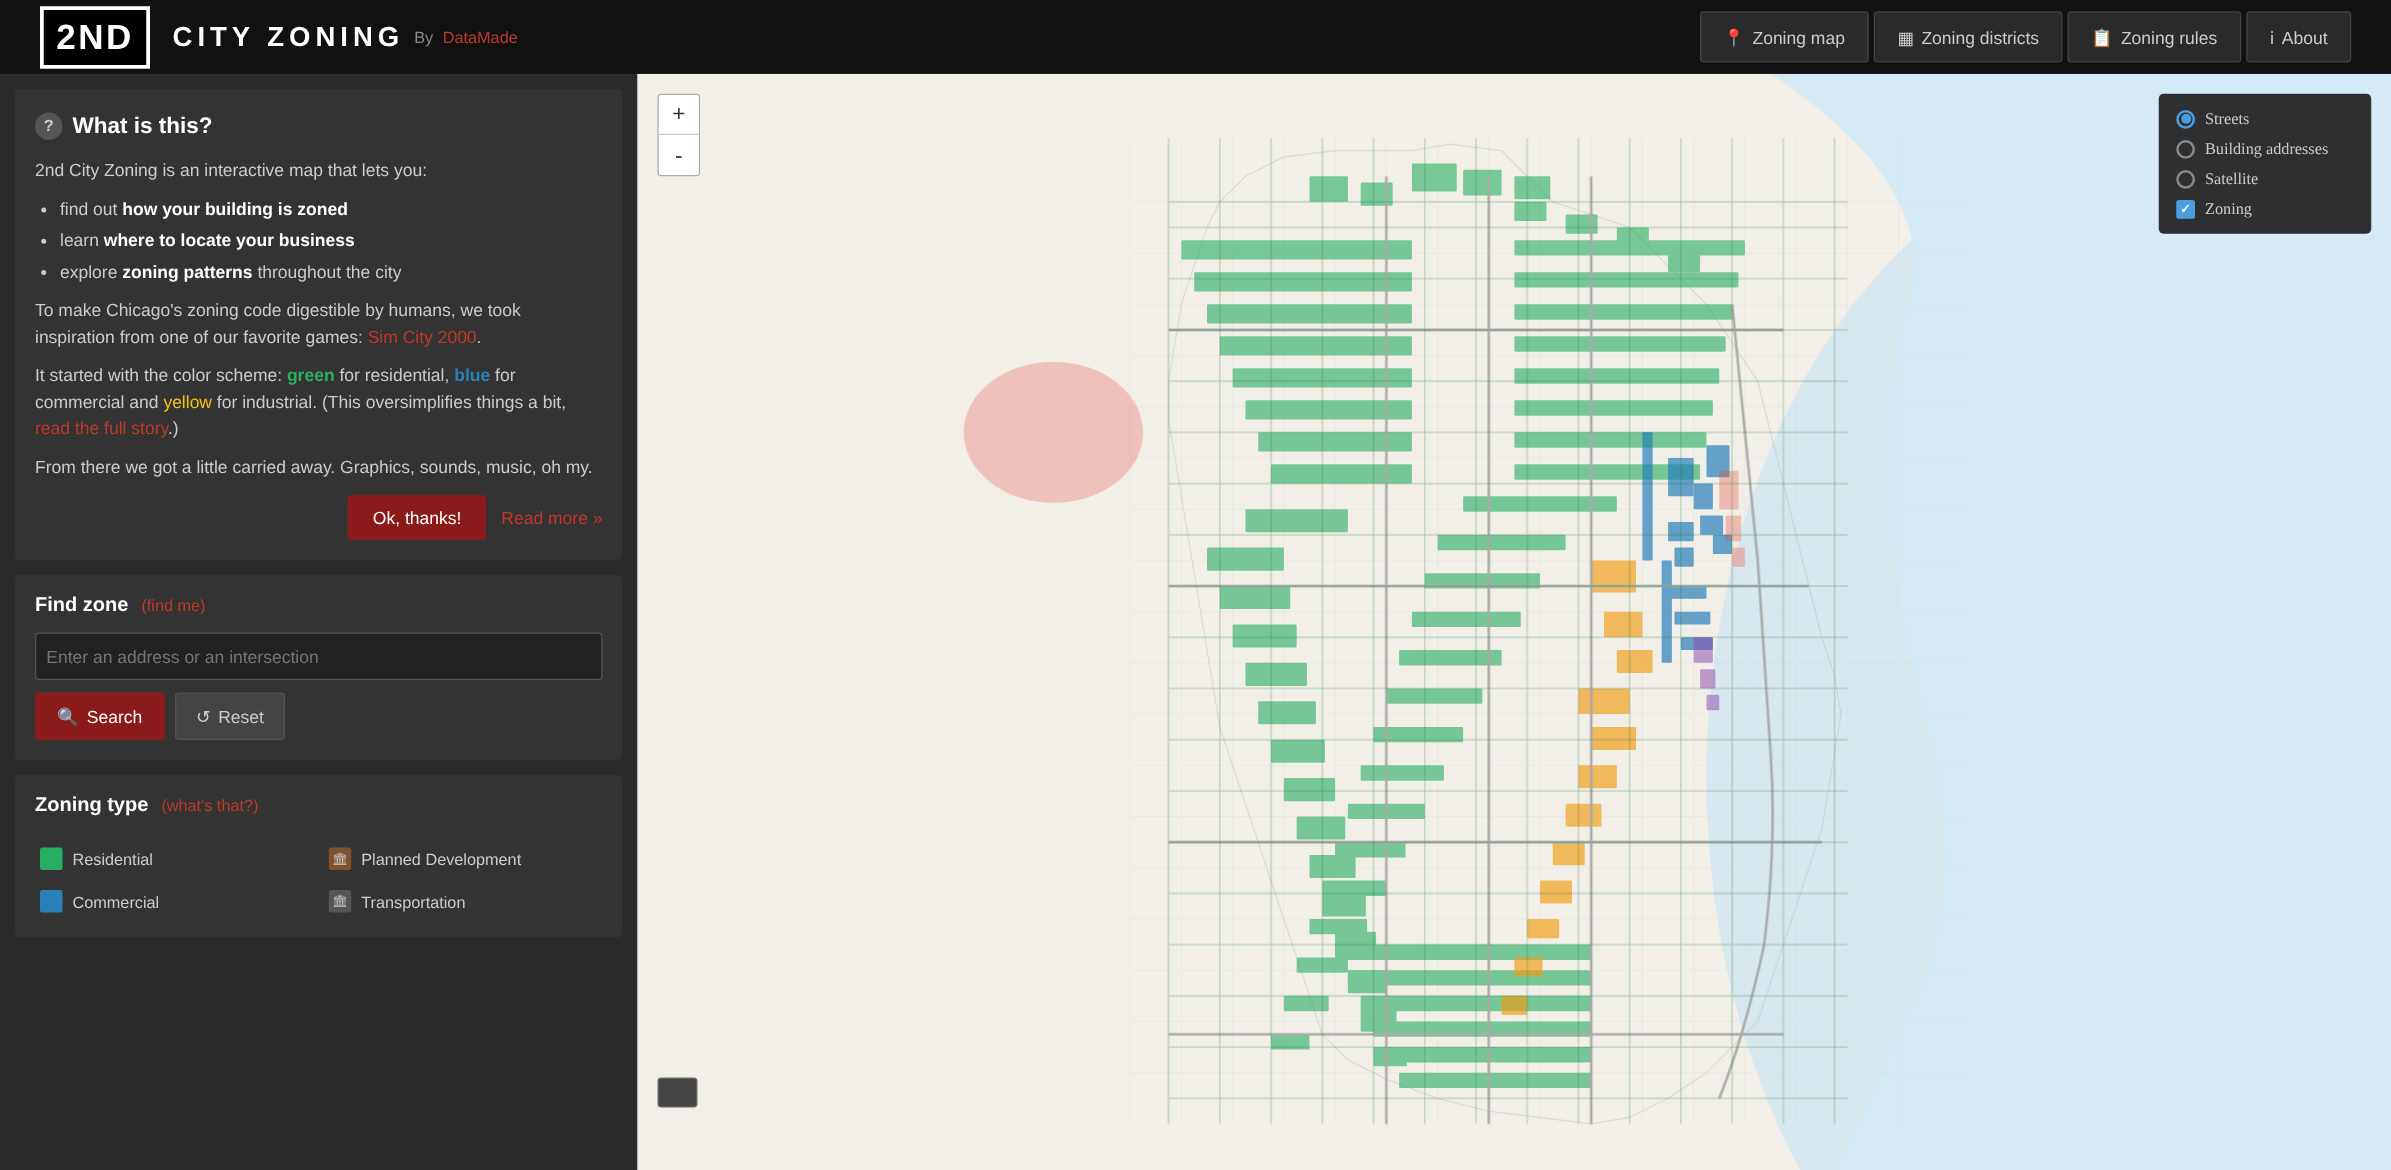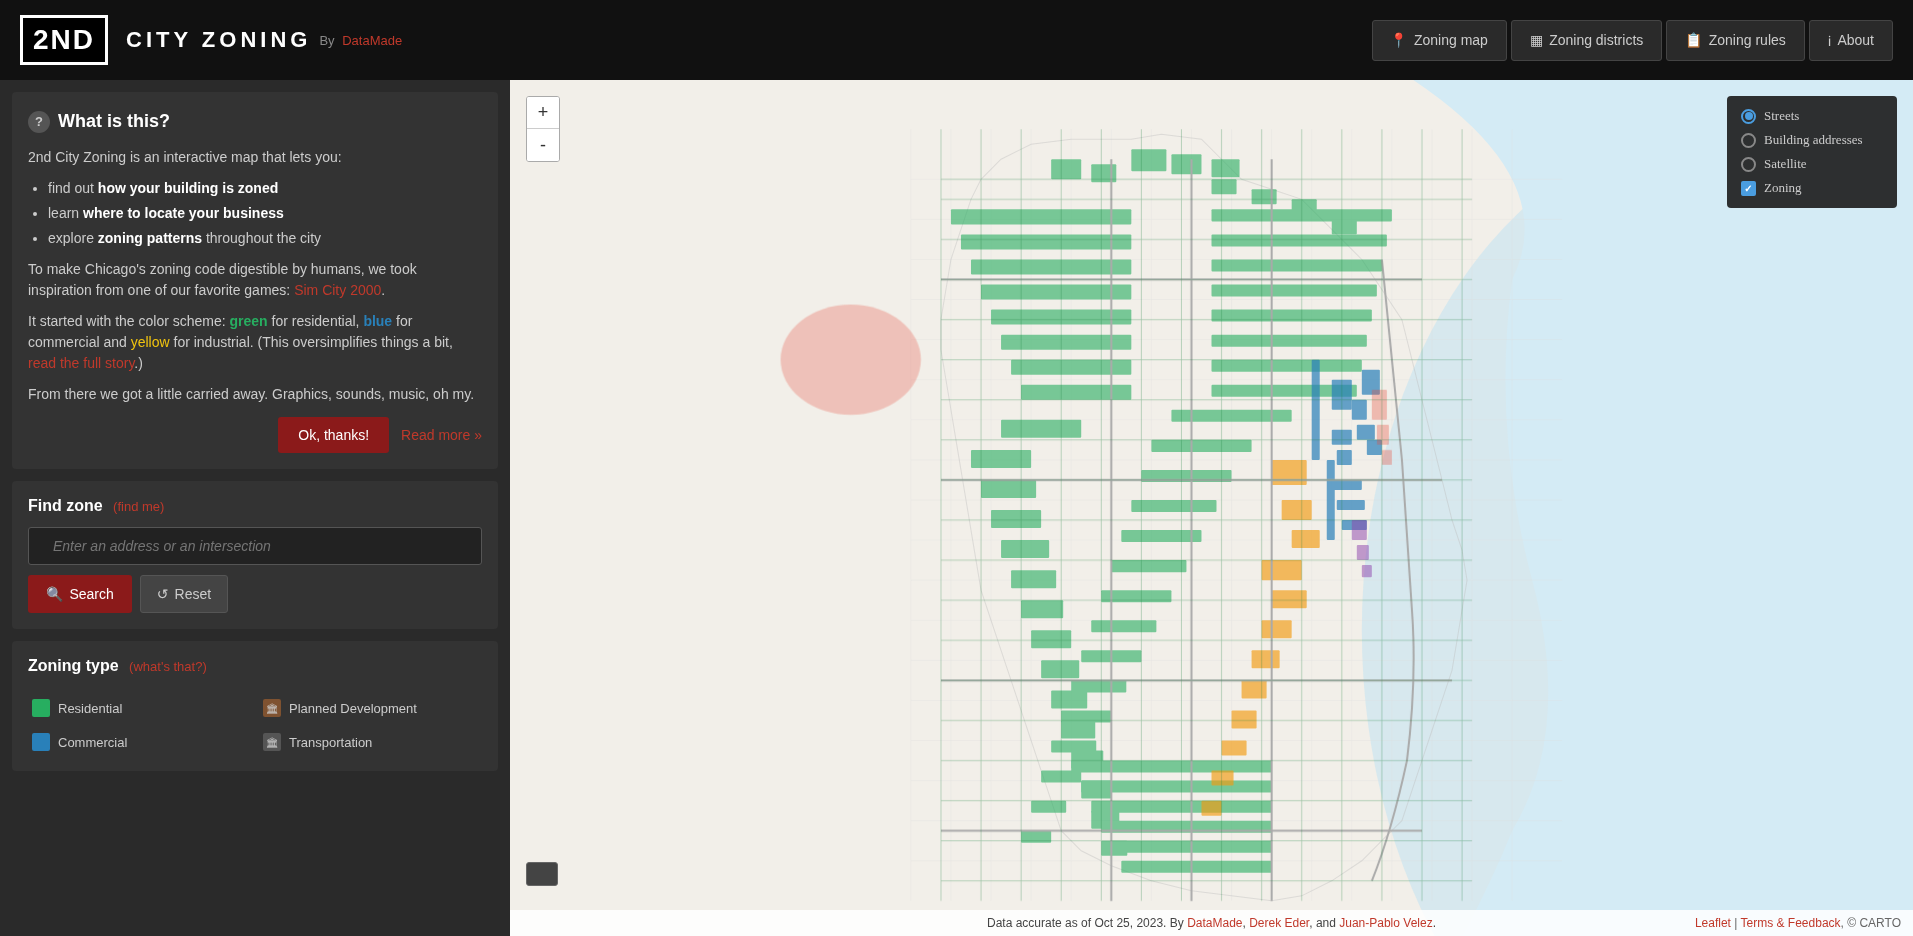--- a/index.html
+++ b/index.html
@@ -3,22 +3,22 @@
   <meta charset="utf-8">
   <style>
     * { box-sizing: border-box; margin: 0; padding: 0; }
     body { font-family: Arial, sans-serif; background: #1a1a1a; color: #ccc; height: 936px; overflow: hidden; display: flex; flex-direction: column; }
 
     
     .header {
       background: #111;
       display: flex;
       align-items: center;
-      padding: 0 20px;
-      height: 80px;
+      padding: 0 32px;
+      height: 59px;
       flex-shrink: 0;
     }
     .logo-box {
       background: #000;
       border: 3px solid #fff;
       padding: 6px 10px;
       margin-right: 10px;
     }
     .logo-2nd {
       font-size: 28px;
@@ -153,26 +153,25 @@
       color: #c0392b;
       font-size: 13px;
       font-weight: normal;
       margin-left: 6px;
     }
     .address-input {
       width: 100%;
       background: #222;
       border: 1px solid #555;
       color: #aaa;
-      padding: 10px 24px;
+      padding: 10px 8px;
       font-size: 14px;
       border-radius: 3px;
       margin-bottom: 10px;
       outline: none;
-      font-style: italic;
     }
     .search-reset-row {
       display: flex;
       gap: 8px;
     }
     .btn-search {
       background: #8b1a1a;
       color: #fff;
       border: none;
       padding: 10px 18px;
@@ -746,31 +745,16 @@
         <span>Satellite</span>
       </div>
       <div class="layer-item">
         <div class="checkbox-sq"></div>
         <span>Zoning</span>
       </div>
     </div>
 
     <div class="minimap-btn"></div>
 
-    <div class="map-footer">
-      <span class="footer-credits">
-        <span>Data accurate as of Oct 25, 2023. By</span>
-        <a style="color:#c0392b;text-decoration:none;"> DataMade</a>,
-        <a style="color:#c0392b;text-decoration:none;"> Derek Eder</a>,
-        <span>and</span>
-        <a style="color:#c0392b;text-decoration:none;"> Juan-Pablo Velez</a>.
-      </span>
-      <span class="leaflet-links">
-        <a>Leaflet</a>
-        <span> | </span>
-        <a>Terms &amp; Feedback</a>,
-        <span>© CARTO</span>
-      </span>
-    </div>
 
   </div>
 
 </div>
 
 </body></html>

